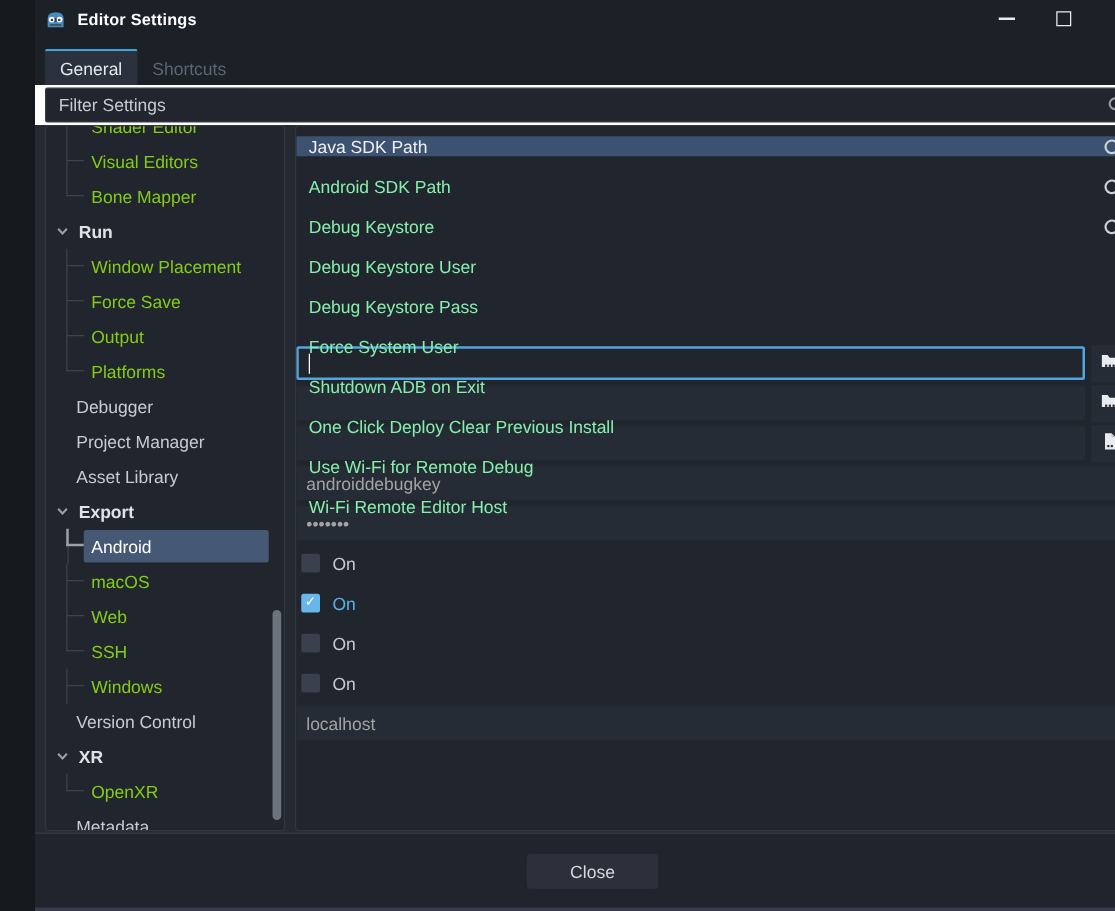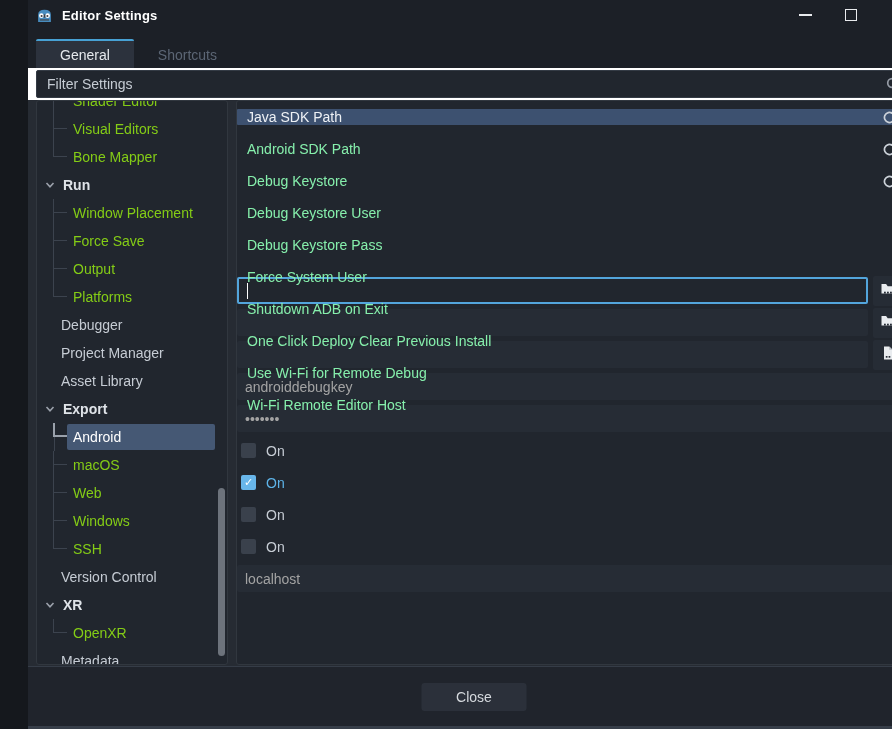--- a/index.html
+++ b/index.html
@@ -20,21 +20,21 @@
   .win-btn { width:46px; height:100%; display:flex; align-items:center; justify-content:center;
     color:#e9ebee; font-size:18px; background:transparent; border:none; cursor:default; }
   .win-btn.min span { display:block; width:13px; height:2px; background:#e9ebee; }
   .win-btn.max i { display:block; width:12px; height:12px; border:1.5px solid #e9ebee; }
   .win-btn.close { font-size:20px; font-weight:400; }
   
   .tabbar {
     position:absolute; top:30px; left:0; right:0; height:38px;
     background:#1c2027; display:flex; align-items:flex-end; padding-left:8px;
   }
-  .tab { height:29px; padding:0 24px; display:flex; align-items:center; font-size:14px;
+  .tab { height:29px; padding:0 12px; display:flex; align-items:center; font-size:14px;
     color:#5c6675; border-top:2px solid transparent; }
   .tab.active { background:#2c323d; color:#e6e9ed; border-top:2px solid #47a1d4;
     border-radius:2px 2px 0 0; }
   
   .searchwrap { position:absolute; top:68px; left:0; right:0; height:32px; background:#ffffff; }
   .search-input {
     position:absolute; left:8px; right:8px; top:2px; height:28px;
     background:#21262e; border:1px solid #343b45; border-radius:2px;
     display:flex; align-items:center; padding:0 10px; font-size:14px; color:#c6ccd4;
   }
@@ -202,26 +202,26 @@
           </div>
           <div class="tree-item child">
             <div class="treeline cont"></div>
             <div class="lbl">macOS</div>
           </div>
           <div class="tree-item child">
             <div class="treeline cont"></div>
             <div class="lbl">Web</div>
           </div>
           <div class="tree-item child">
-            <div class="treeline cont"></div>
-            <div class="lbl">Windows</div>
-          </div>
-          <div class="tree-item child">
             <div class="treeline"></div>
             <div class="lbl">SSH</div>
+          </div>
+          <div class="tree-item child">
+            <div class="treeline cont"></div>
+            <div class="lbl">Windows</div>
           </div>
           <div class="tree-item top">
             <div class="lbl">Version Control</div>
           </div>
           <div class="tree-item category">
             <div class="caret">
               <svg viewBox="0 0 10 10" width="10" height="10">
                 <path d="M1.5 3 L5 6.8 L8.5 3" fill="none" stroke="#9ba1ab" stroke-width="1.6"></path>
               </svg>
             </div>

